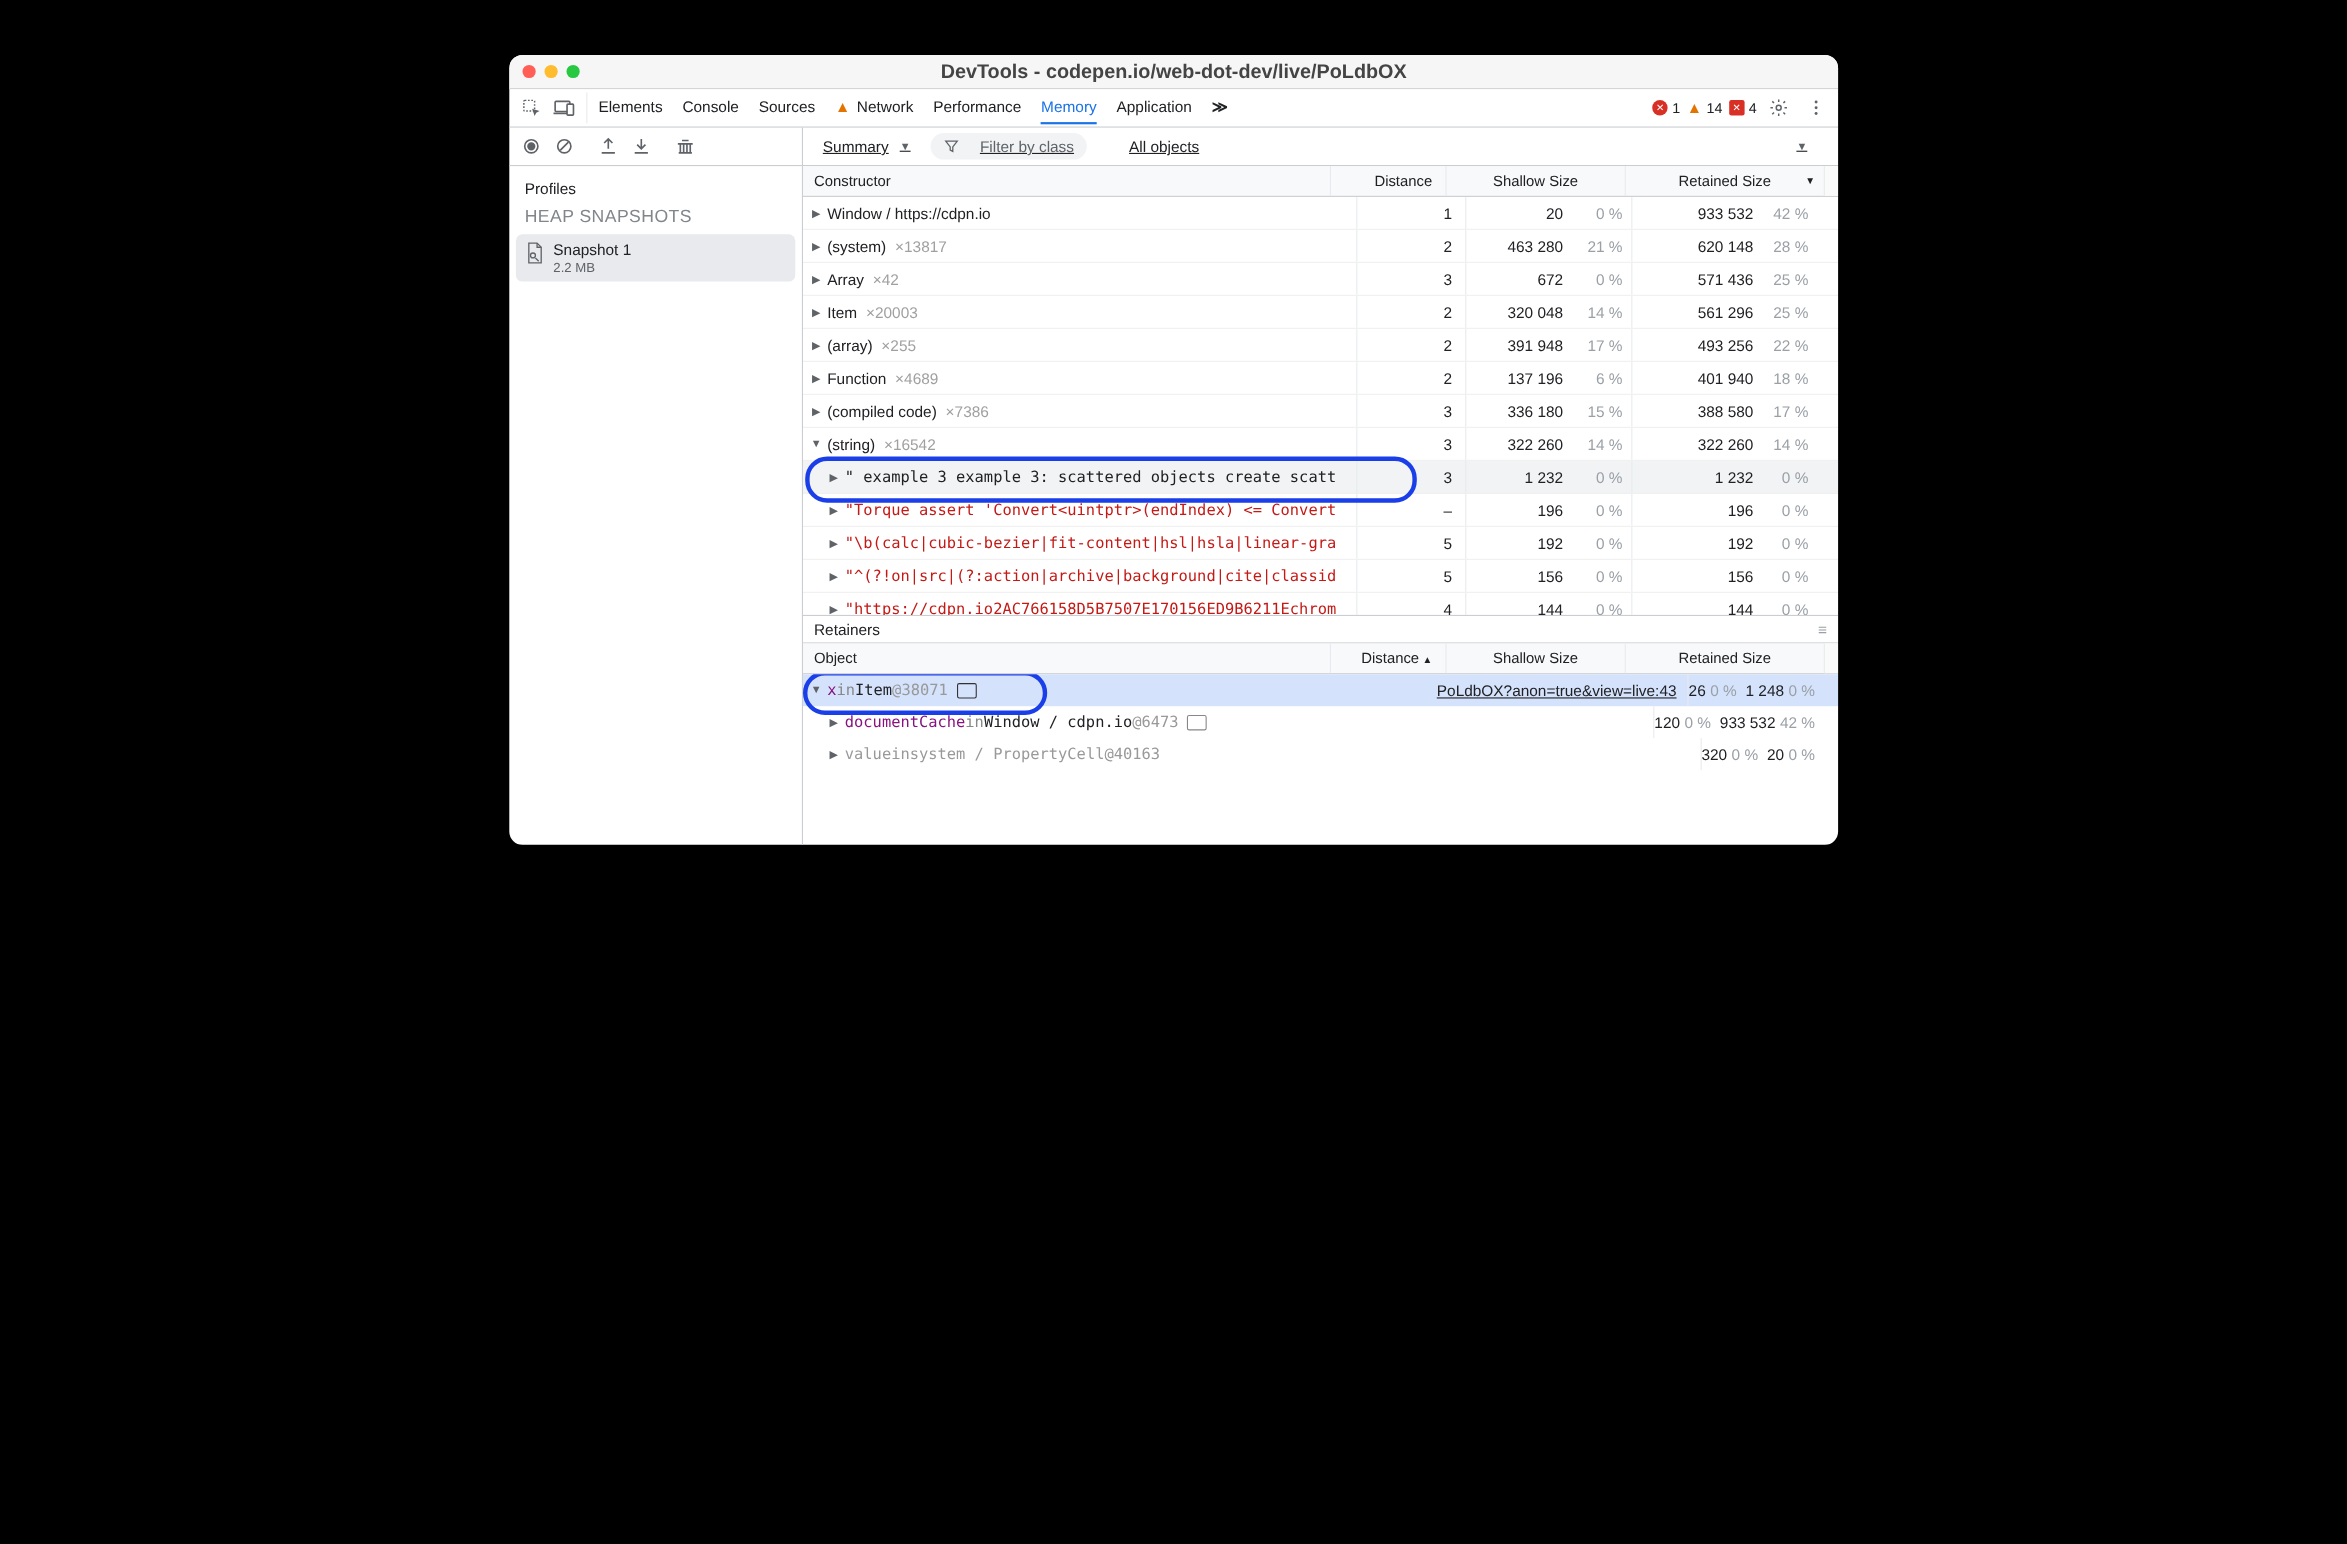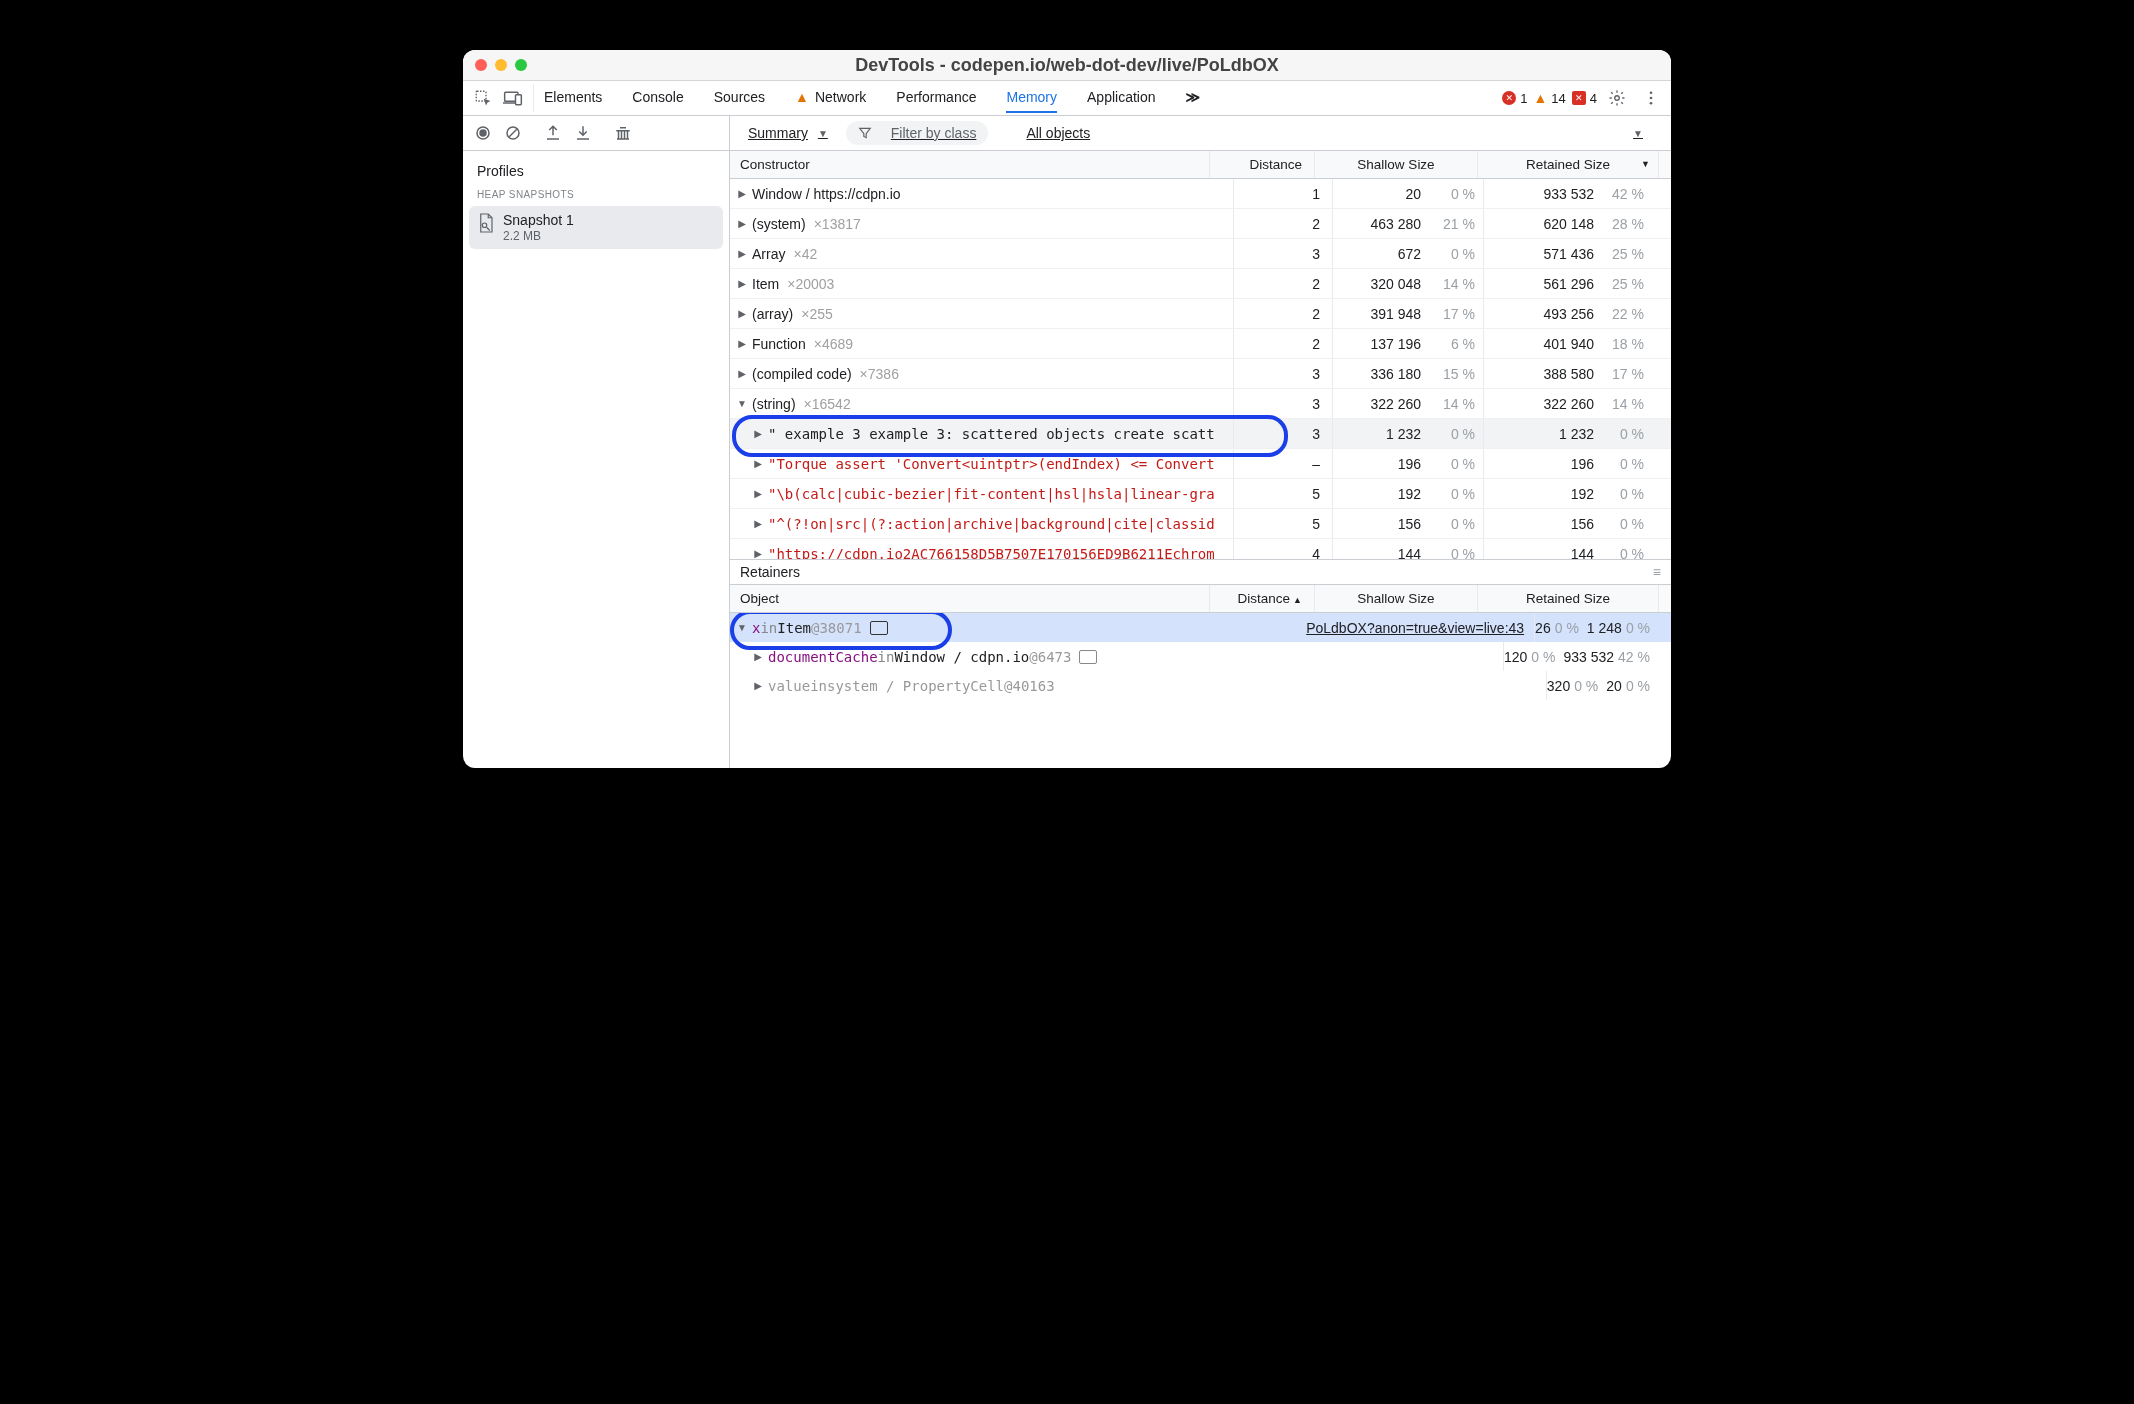--- a/index.html
+++ b/index.html
@@ -32,42 +32,42 @@
   .lights { display:flex; gap:8px; }
   .light { width:12px; height:12px; border-radius:50%; }
   .light.red { background:#ff5f57; }
   .light.yellow { background:#febc2e; }
   .light.green { background:#28c840; }
   .wintitle { position:absolute; left:0; right:0; text-align:center; font-weight:700; color:#444; font-size:18px; pointer-events:none; }
   
   .tabsbar { display:flex; align-items:center; height:34px; padding:0 6px; border-bottom:1px solid var(--border-gray); }
   .tabsbar .leading { display:flex; align-items:center; gap:2px; padding-right:6px; border-right:1px solid var(--border-light); margin-right:10px;}
   .icon-btn { width:28px; height:28px; display:flex; align-items:center; justify-content:center; border-radius:4px; color:#5f6368; }
-  .tabs { display:flex; align-items:center; gap:30px; flex:1; font-size:14px; color:var(--text-primary); }
+  .tabs { display:flex; align-items:center; gap:18px; flex:1; font-size:14px; color:var(--text-primary); }
   .tab { display:flex; align-items:center; gap:6px; padding:6px 0; border-bottom:2px solid transparent; cursor:default; }
   .tab.active { color:var(--blue); border-bottom-color:var(--blue); font-weight:500;}
   .tabsbar .trailing { display:flex; align-items:center; gap:6px; font-size:13px; padding-left:8px;}
   .badge-count { display:flex; align-items:center; gap:4px; }
   .dot-error { width:14px; height:14px; border-radius:50%; background:#d93025; display:flex; align-items:center; justify-content:center; }
   .dot-error::after{content:"✕"; color:#fff; font-size:9px; line-height:1;}
   .tri-warn { color:#e37400; font-size:14px; line-height:1; }
   .sq-ext { width:14px; height:14px; background:#d93025; color:#fff; font-size:9px; display:flex; align-items:center; justify-content:center; border-radius:2px;}
   .sq-ext::after{content:"✕";}
   
   .toolbar2 { display:flex; align-items:stretch; height:34px; border-bottom:1px solid var(--border-gray); }
   .profiles-toolbar { width:254px; display:flex; align-items:center; gap:2px; padding:0 6px; border-right:1px solid var(--border-gray); }
   .summary-toolbar { flex:1; display:flex; align-items:center; gap:10px; padding:0 10px; font-size:14px; color:var(--text-primary);text-decoration:underline; }
   .dropdown { display:flex; align-items:center; gap:10px; padding:4px 8px; }
   .dropdown .caret { font-size:10px; color:#5f6368; }
   .filter { display:flex; align-items:center; gap:19px; color:#5f6368; background:#f1f3f4; border-radius:20px; padding:4px 12px; }
   
   .content { display:flex; height:617px; }
   .sidebar { width:254px; border-right:1px solid var(--border-gray); padding:8px 6px; font-size:14px; }
   .sidebar h4 { margin:4px 8px 10px; font-size:14px; font-weight:400; }
-  .sidebar .section-label { margin:6px 8px; font-size:10px; letter-spacing:.4px; color:#80868b; }
+  .sidebar .section-label { margin:6px 8px; font-size:16px; letter-spacing:.4px; color:#80868b; }
   .snapshot { display:flex; align-items:flex-start; gap:8px; padding:6px 8px; border-radius:6px; background:#e8eaed;}
   .snapshot .meta { display:flex; flex-direction:column; line-height:1.2;}
   .snapshot .meta .name { font-size:14px; }
   .snapshot .meta .sz { font-size:12px; color:#5f6368;}
   .file-icon { width:18px; height:22px; }
   .main { flex:1; display:flex; flex-direction:column; min-width:0;}
   
   .gridhead { display:flex; font-size:13.5px; background:#f8f9fa; border-bottom:1px solid var(--border-gray); }
   .col-con { flex:1; padding:6px 10px; border-right:1px solid var(--border-light);}
   .col-d { width:86px; text-align:right; padding:6px 12px 6px 6px; border-right:1px solid var(--border-light);}

